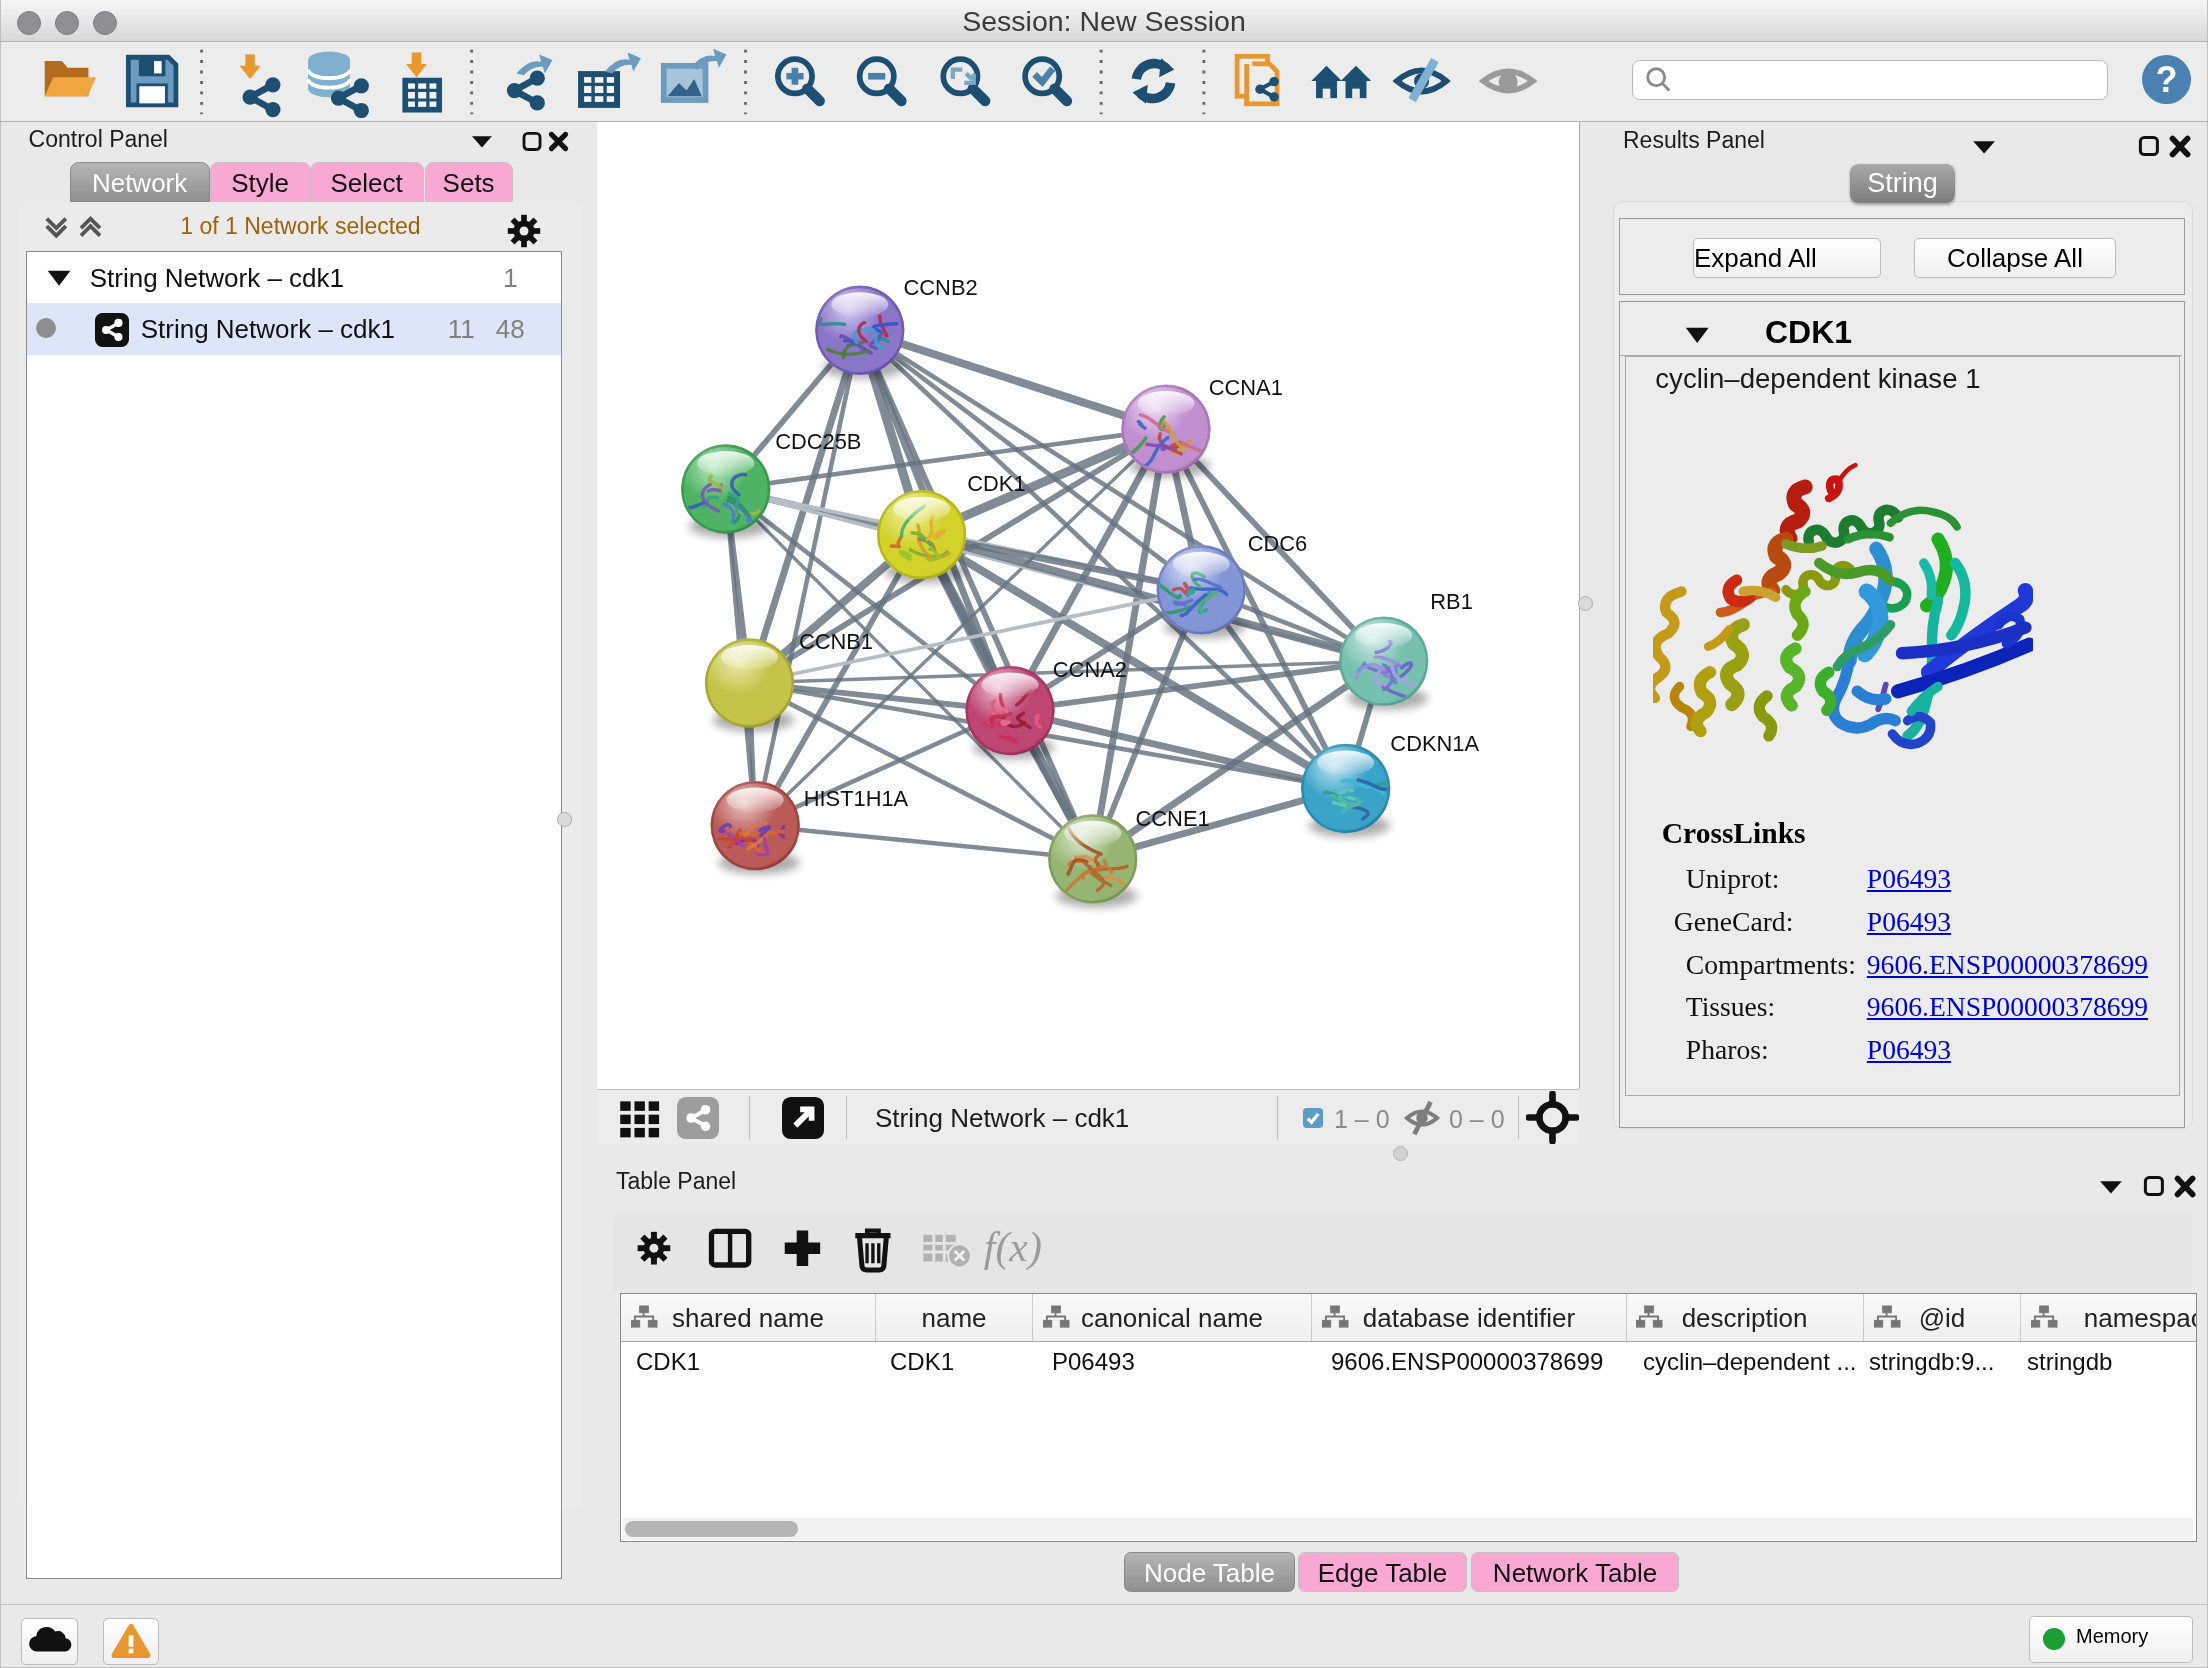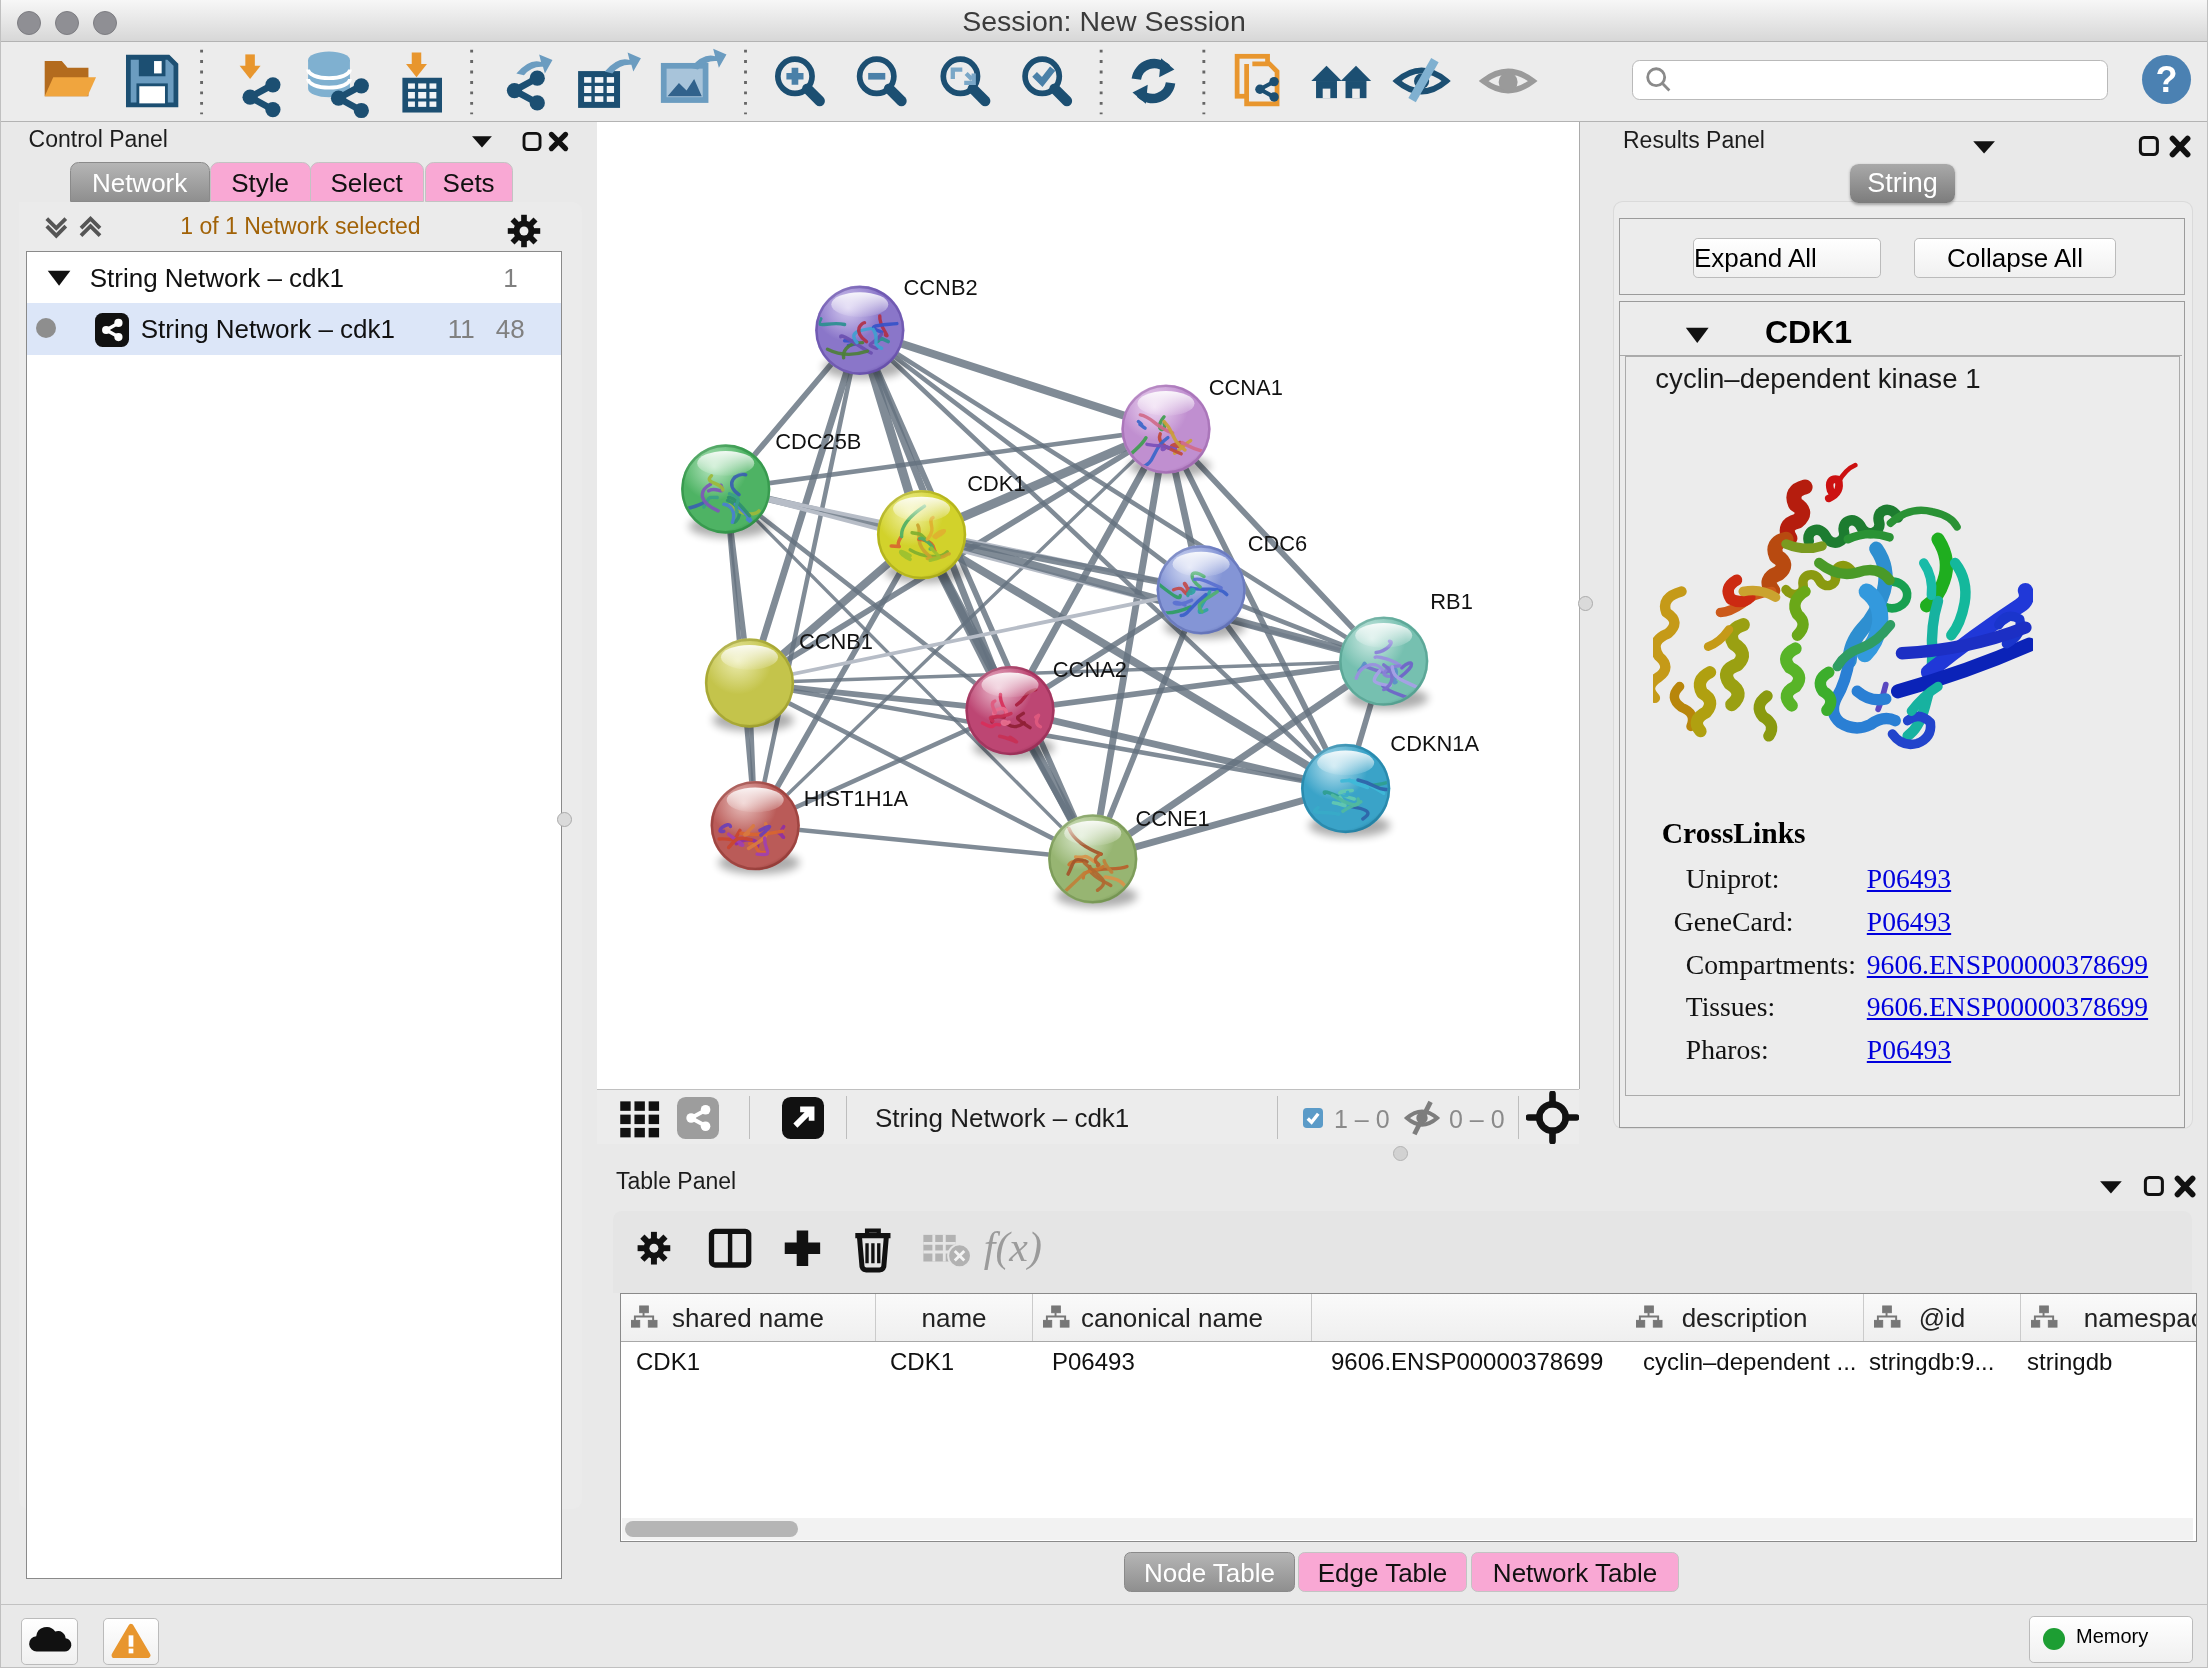--- a/index.html
+++ b/index.html
@@ -821,20 +821,31 @@
           <svg width="27" height="25" style="position:absolute;left:9.5px;top:11.4px;" viewBox="0 0 28 26">
             <g fill="#777" stroke="#777">
               <rect x="9" y="1" width="9" height="7"></rect>
               <rect x="0" y="16" width="9" height="7"></rect>
               <rect x="18" y="16" width="9" height="7"></rect>
               <path d="M13,8 V12 M4,16 V12 H23 V16" fill="none" stroke-width="2"></path>
             </g>
           </svg>
           <div style="position:absolute;left:0;top:8.6px;width:100%;text-align:center;font-size:26px;color:#222;">canonical name</div>
         </div>
+        <div style="position:absolute;left:691px;top:0;width:315px;height:47px;border-right:1px solid #cbcbcb;box-sizing:border-box;">
+          <svg width="27" height="25" style="position:absolute;left:9.5px;top:11.4px;" viewBox="0 0 28 26">
+            <g fill="#777" stroke="#777">
+              <rect x="9" y="1" width="9" height="7"></rect>
+              <rect x="0" y="16" width="9" height="7"></rect>
+              <rect x="18" y="16" width="9" height="7"></rect>
+              <path d="M13,8 V12 M4,16 V12 H23 V16" fill="none" stroke-width="2"></path>
+            </g>
+          </svg>
+          <div style="position:absolute;left:0;top:8.6px;width:100%;text-align:center;font-size:26px;color:#222;">database identifier</div>
+        </div>
         <div style="position:absolute;left:1005px;top:0;width:238px;height:47px;border-right:1px solid #cbcbcb;box-sizing:border-box;">
           <svg width="27" height="25" style="position:absolute;left:9.5px;top:11.4px;" viewBox="0 0 28 26">
             <g fill="#777" stroke="#777">
               <rect x="9" y="1" width="9" height="7"></rect>
               <rect x="0" y="16" width="9" height="7"></rect>
               <rect x="18" y="16" width="9" height="7"></rect>
               <path d="M13,8 V12 M4,16 V12 H23 V16" fill="none" stroke-width="2"></path>
             </g>
           </svg>
           <div style="position:absolute;left:0;top:8.6px;width:100%;text-align:center;font-size:26px;color:#222;">description</div>

